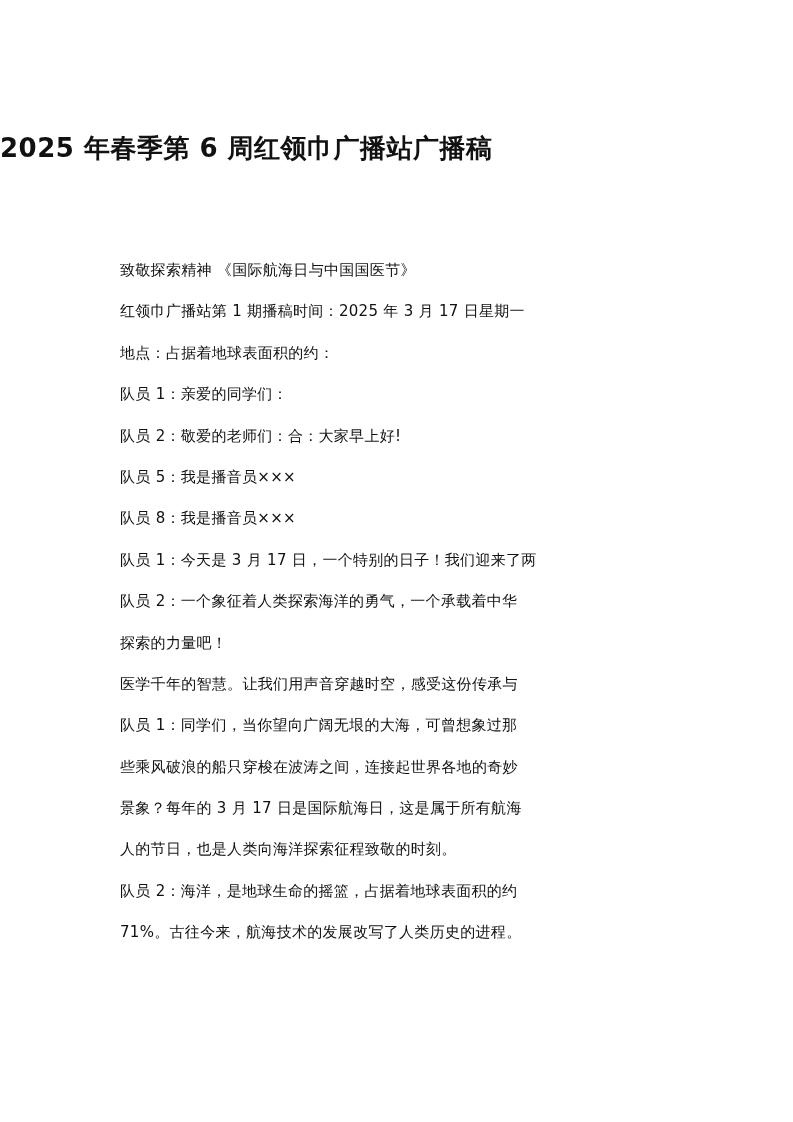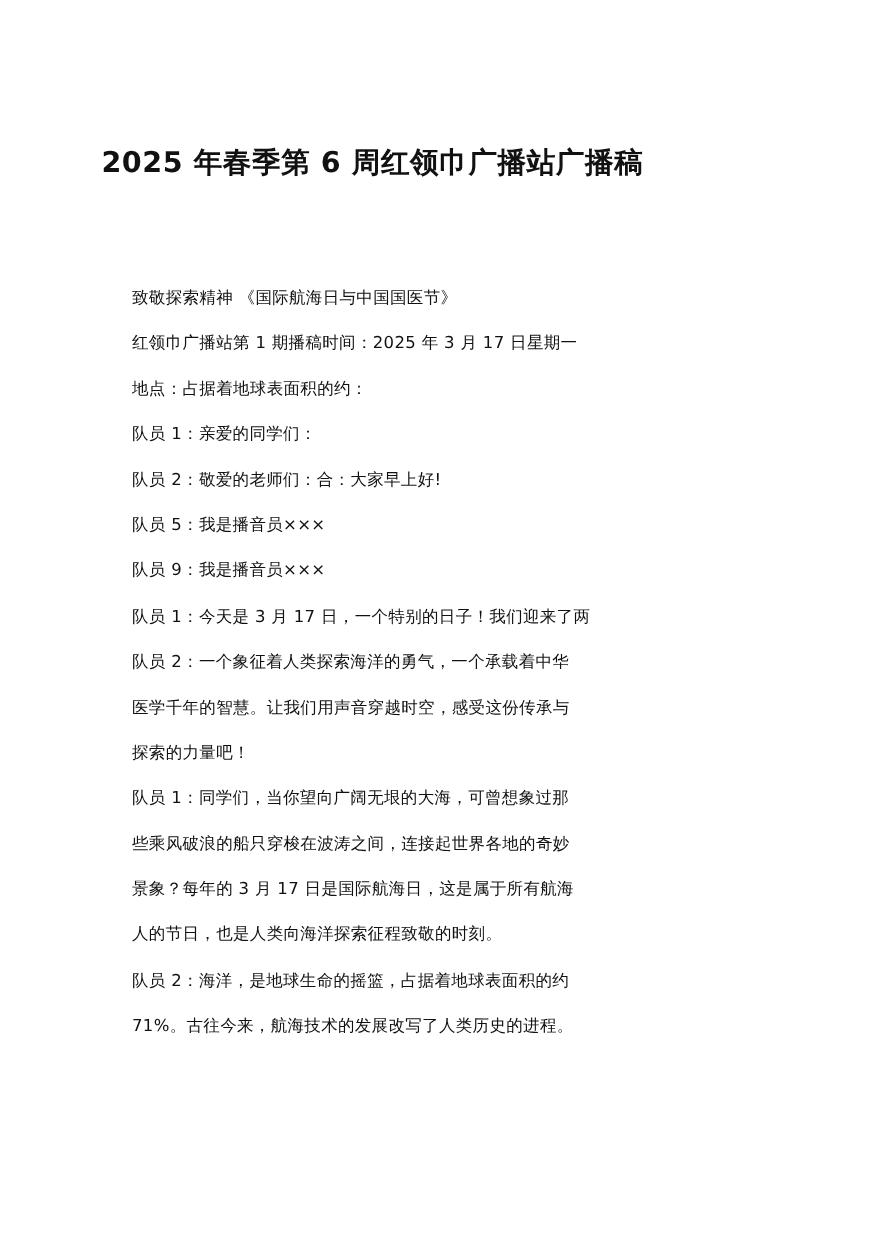--- a/index.html
+++ b/index.html
@@ -1,40 +1,40 @@
 <!DOCTYPE html>
 <html><head>
 <meta charset="utf-8">
 <style>
   html, body { margin:0; padding:0; background:#ffffff; }
   body { width:793px; height:1122px; position:relative; overflow:hidden;
          font-family:"DejaVu Sans","Liberation Sans",sans-serif; color:#111; }
   .page { position:absolute; left:0; top:0; width:793px; height:1122px; background:#fff; }
-  .title { position:absolute; left:0; width:677px; top:128px; text-align:center;
+  .title { position:absolute; left:0; width:677px; top:128px; 
            font-size:26px; font-weight:bold; letter-spacing:0.5px; line-height:40px; }
   .body { position:absolute; left:120px; top:250px; width:560px; }
   .line { font-size:15px; line-height:41.4px; height:41.4px; white-space:nowrap; letter-spacing:0.3px; }
 </style>
 </head>
 <body>
 
 <div class="page">
   <div class="title">2025 年春季第 6 周红领巾广播站广播稿</div>
   <div class="body">
     <div class="line">致敬探索精神 《国际航海日与中国国医节》</div>
     <div class="line">红领巾广播站第 1 期播稿时间：2025 年 3 月 17 日星期一</div>
     <div class="line">地点：占据着地球表面积的约：</div>
     <div class="line">队员 1：亲爱的同学们：</div>
     <div class="line">队员 2：敬爱的老师们：合：大家早上好!</div>
     <div class="line">队员 5：我是播音员×××</div>
-    <div class="line">队员 9：我是播音员×××</div>
+    <div class="line">队员 8：我是播音员×××</div>
     <div class="line">队员 1：今天是 3 月 17 日，一个特别的日子！我们迎来了两</div>
     <div class="line">队员 2：一个象征着人类探索海洋的勇气，一个承载着中华</div>
+    <div class="line">探索的力量吧！</div>
     <div class="line">医学千年的智慧。让我们用声音穿越时空，感受这份传承与</div>
-    <div class="line">探索的力量吧！</div>
     <div class="line">队员 1：同学们，当你望向广阔无垠的大海，可曾想象过那</div>
     <div class="line">些乘风破浪的船只穿梭在波涛之间，连接起世界各地的奇妙</div>
     <div class="line">景象？每年的 3 月 17 日是国际航海日，这是属于所有航海</div>
     <div class="line">人的节日，也是人类向海洋探索征程致敬的时刻。</div>
     <div class="line">队员 2：海洋，是地球生命的摇篮，占据着地球表面积的约</div>
     <div class="line">71%。古往今来，航海技术的发展改写了人类历史的进程。</div>
   </div>
 </div>
 
 </body></html>

